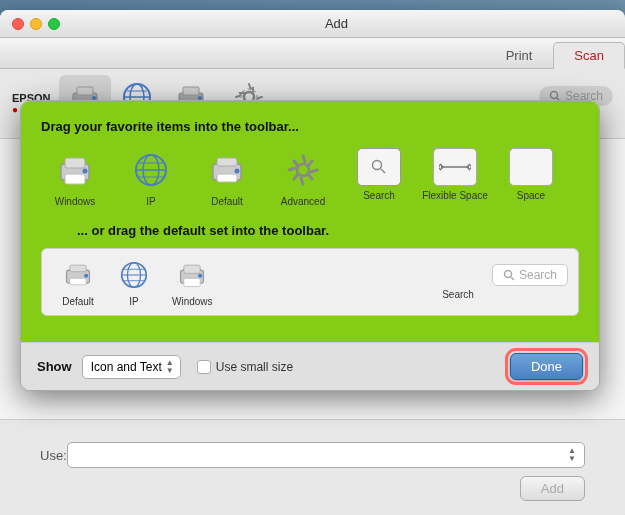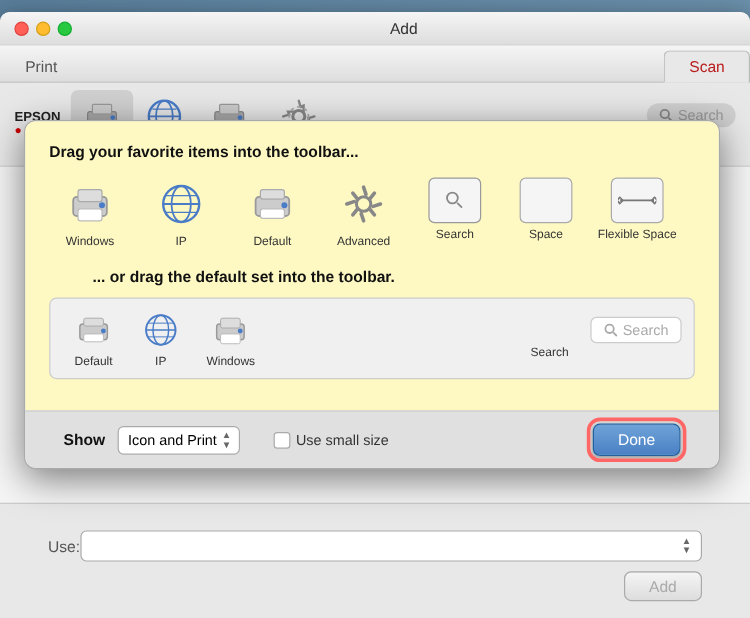--- a/index.html
+++ b/index.html
@@ -46,21 +46,21 @@
       flex: 1;
       text-align: center;
       font-size: 13px;
       font-weight: 500;
       color: #333;
     }
 
     
     .tab-bar {
       display: flex;
-      justify-content: space-between;
+      justify-content: flex-end;
       gap: 0;
       background: linear-gradient(#f5f5f5, #ddd);
       border-bottom: 1px solid #bbb;
       padding: 4px 0 0;
     }
 
     .tab {
       padding: 5px 20px;
       font-size: 13px;
       color: #555;
@@ -115,21 +115,21 @@
       background: #ececec;
       border-radius: 10px;
       box-shadow: 0 8px 30px rgba(0,0,0,0.5);
       border: 1px solid #aaa;
       overflow: hidden;
       z-index: 10;
     }
 
     .dialog-drag-area {
       padding: 18px 20px 12px;
-      background: #fef9c3;
+      background: #84cc16;
     }
 
     .drag-instruction {
       font-size: 13px;
       font-weight: 700;
       color: #111;
       margin-bottom: 14px;
     }
 
     .toolbar-palette {
@@ -245,21 +245,21 @@
       flex-direction: column;
       align-items: stretch;
       flex: 1;
       max-width: 220px;
       margin-left: auto;
     }
 
     .dialog-bottom {
       display: flex;
       align-items: center;
-      padding: 10px 32px;
+      padding: 10px 16px;
       background: #e0e0e0;
       border-top: 1px solid #ccc;
       gap: 10px;
     }
 
     .show-label {
       font-size: 13px;
       font-weight: 700;
       color: #111;
     }
@@ -283,21 +283,21 @@
       color: #666;
       line-height: 1;
     }
 
     .checkbox-area {
       display: flex;
       align-items: center;
       gap: 5px;
       font-size: 12px;
       color: #333;
-      margin-left: 18px;
+      margin-left: 6px;
     }
 
     .checkbox {
       width: 14px;
       height: 14px;
       border: 1px solid #aaa;
       border-radius: 3px;
       background: white;
     }
 
@@ -518,37 +518,37 @@
         <div class="icon-search-box">
           <svg width="16" height="16" viewBox="0 0 16 16">
             <circle cx="6" cy="6" r="4.5" fill="none" stroke="#888" stroke-width="1.5"></circle>
             <line x1="10" y1="10" x2="14" y2="14" stroke="#888" stroke-width="1.5"></line>
           </svg>
         </div>
         <span class="palette-label">Search</span>
       </div>
 
       <div class="palette-item">
-        <div class="icon-space"></div>
-        <span class="palette-label">Space</span>
-      </div>
-
-      <div class="palette-item">
         <div class="icon-flex-space">
           <svg width="32" height="12" viewBox="0 0 32 12">
             <line x1="2" y1="6" x2="30" y2="6" stroke="#777" stroke-width="1.5"></line>
             <polyline points="2,3 -1,6 2,9" fill="none" stroke="#777" stroke-width="1.5" stroke-linejoin="round"></polyline>
             <polyline points="30,3 33,6 30,9" fill="none" stroke="#777" stroke-width="1.5" stroke-linejoin="round"></polyline>
 
             <path d="M5 6 L2 3 L2 9 Z" fill="#777"></path>
 
             <path d="M27 6 L30 3 L30 9 Z" fill="#777"></path>
           </svg>
         </div>
         <span class="palette-label">Flexible Space</span>
+      </div>
+
+      <div class="palette-item">
+        <div class="icon-space"></div>
+        <span class="palette-label">Space</span>
       </div>
     </div>
 
     <div class="divider-section">... or drag the default set into the toolbar.</div>
 
     <div class="default-toolbar-area">
 
       <div class="default-item">
         <svg width="36" height="36" viewBox="0 0 44 44">
           <rect x="8" y="16" width="28" height="16" rx="3" fill="#ccc" stroke="#999" stroke-width="1.5"></rect>
@@ -590,21 +590,21 @@
         </div>
         <span class="search-field-label">Search</span>
       </div>
     </div>
   </div>
 
   <div class="dialog-bottom">
     <span class="show-label">Show</span>
 
     <div class="select-show">
-      <span>Icon and Print</span>
+      <span>Icon and Text</span>
       <div class="select-arrows">
         <span>▲</span>
         <span>▼</span>
       </div>
     </div>
 
     <div class="checkbox-area">
       <div class="checkbox"></div>
       <span>Use small size</span>
     </div>

